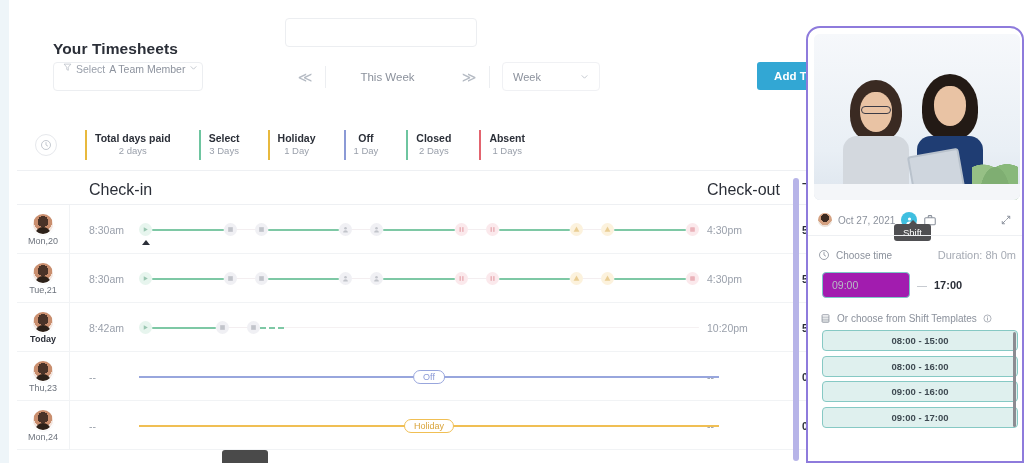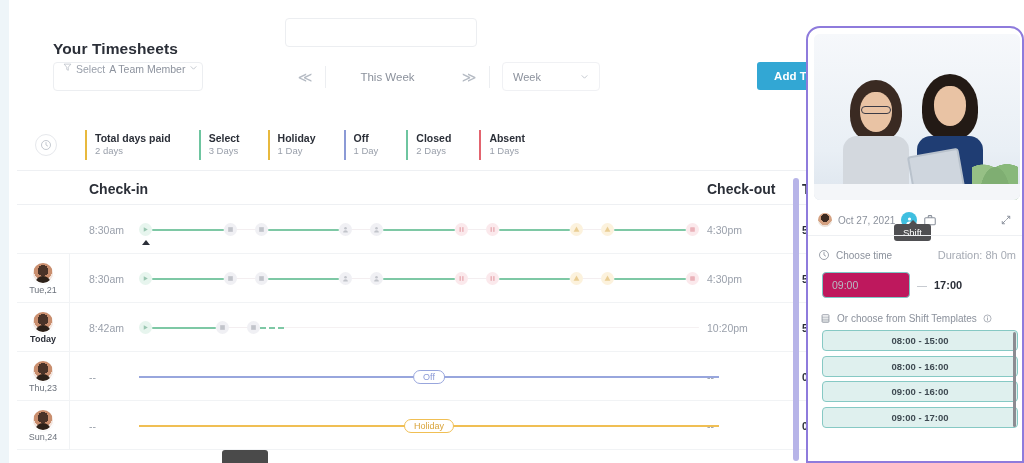--- a/index.html
+++ b/index.html
@@ -97,21 +97,21 @@
     padding: 0 12px;
     white-space: nowrap;
     cursor: pointer;
   }
 
   
   .stats {
     position: absolute; left: 17px; top: 118px;
     width: 1007px; height: 53px;
     background: #fff;
-    display: flex; align-items: center;
+    display: flex; align-items: center; text-align: center;
   }
   .clock-badge {
     margin-left: 18px;
     width: 22px; height: 22px; border-radius: 50%;
     border: 1px solid #e6e8ec;
     display: flex; align-items: center; justify-content: center;
     flex: none;
   }
   .stat {
     margin-left: 28px;
@@ -128,21 +128,21 @@
   }
 
   
   .table-head {
     position: absolute; left: 17px; top: 171px;
     width: 1007px; height: 33px;
     background: #fff;
   }
   .th {
     position: absolute; top: 10px;
-    font-size: 14px; font-weight: bold; color: #2b2f38;
+    font-size: 16px; font-weight: normal; color: #2b2f38;
   }
   .th-checkin { left: 72px; }
   .th-checkout { left: 690px; }
   .th-total { left: 785px; }
   .head-divider {
     position: absolute; left: 17px; top: 204px;
     width: 1007px; height: 1px; background: #eef0f3;
   }
 
   .rows { position: absolute; left: 17px; top: 205px; width: 1007px; }
@@ -336,21 +336,21 @@
   .choose-label { font-size: 10px; color: #8b919c; }
   .duration { margin-left: auto; font-size: 11px; color: #a6abb4; white-space: nowrap; }
   .time-inputs {
     position: absolute; left: 14px; top: 244px;
     width: 194px; height: 26px;
     display: flex; align-items: center; gap: 7px;
   }
   .time-field {
     width: 88px; height: 26px;
     border: 1.3px solid #7cc9c6; border-radius: 4px;
-    background: #be185d;
+    background: #a21caf;
     display: flex; align-items: center;
     padding: 0 9px;
     font-size: 10.5px; color: #b7bcc4;
   }
   .time-dash { color: #b7bcc4; font-size: 10px; }
   .time-end { font-size: 11px; font-weight: bold; color: #2b2f38; }
   .templates-row {
     position: absolute; left: 12px; top: 281px;
     width: 196px; height: 18px;
     display: flex; align-items: center; gap: 6px;
@@ -464,20 +464,24 @@
   <div class="table-head">
     <div class="th th-checkin">Check-in</div>
     <div class="th th-checkout">Check-out</div>
     <div class="th th-total">Tota</div>
   </div>
   <div class="head-divider"></div>
 
   <div class="rows">
 
     <div class="row">
+      <div class="daycell">
+        <div class="avatar"></div>
+        <div class="daylabel">Mon,20</div>
+      </div>
       <div class="timecell tc-in">8:30am</div>
       <div class="timeline">
         <div class="tl-node node-green">
           <svg class="node-ic" viewBox="0 0 12 12">
               <path d="M3 2l7 4-7 4z" fill="#3f8f69"></path>
             </svg>
           <div class="caret-up"></div>
         </div>
         <div class="tl-seg seg-green"></div>
         <div class="tl-node node-grey">
@@ -658,21 +662,21 @@
         <div class="line-full seg-blue"></div>
         <div class="pill pill-off">Off</div>
       </div>
       <div class="timecell tc-out">--</div>
       <div class="timecell tc-total">0:00</div>
     </div>
 
     <div class="row">
       <div class="daycell">
         <div class="avatar"></div>
-        <div class="daylabel">Sun,24</div>
+        <div class="daylabel">Mon,24</div>
       </div>
       <div class="timecell tc-in">--</div>
       <div class="tl-plain">
         <div class="line-full seg-amber"></div>
         <div class="pill pill-holiday">Holiday</div>
       </div>
       <div class="timecell tc-out">--</div>
       <div class="timecell tc-total">0:00</div>
     </div>
   </div>

